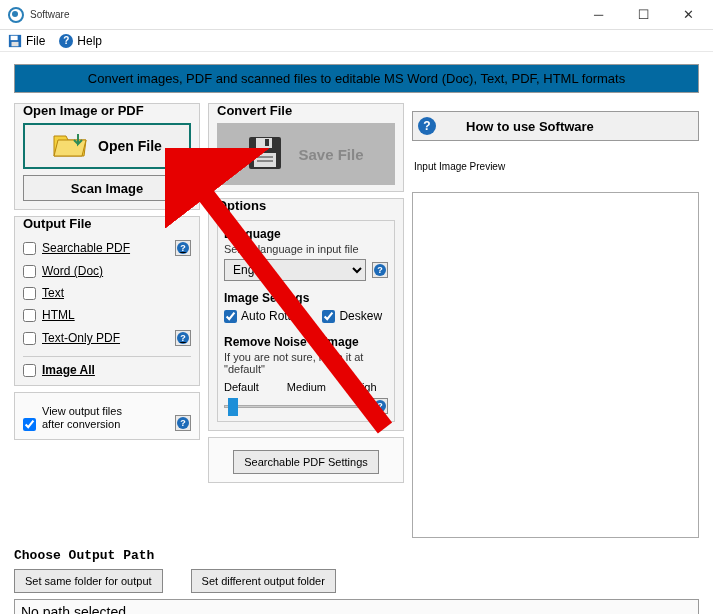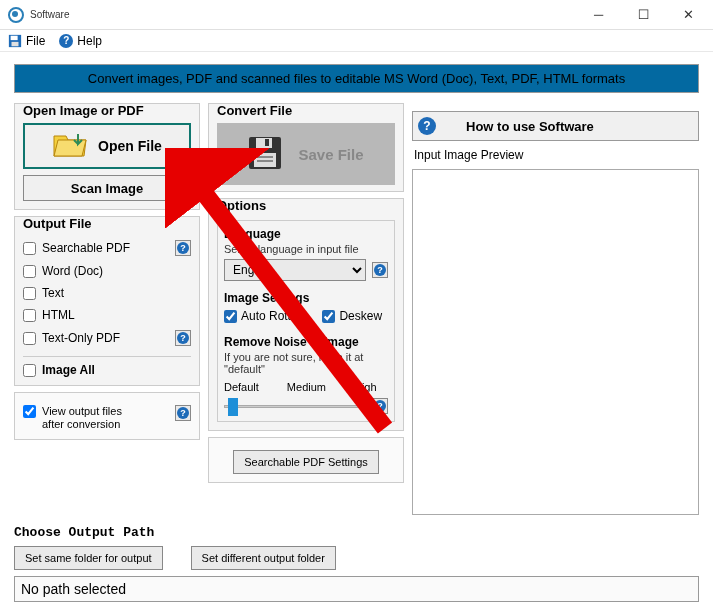--- a/index.html
+++ b/index.html
@@ -24,41 +24,41 @@
 .groupbox.light { background: #fafafa; }
 .group-title { font-size: 13px; font-weight: bold; position: relative; top: -13px; margin-bottom: -8px; background: transparent; }
 .btn-large { width: 100%; height: 46px; border: 2px solid #0f766e; background: #f0f0f0; display: flex; align-items: center; justify-content: center; gap: 10px; font-weight: bold; font-size: 14px; cursor: pointer; }
 .btn-med { width: 100%; height: 26px; border: 1px solid #888; background: #f0f0f0; font-weight: bold; font-size: 13px; cursor: pointer; }
 .btn-small { height: 24px; border: 1px solid #888; background: #eaeaea; font-size: 11px; padding: 0 10px; cursor: pointer; }
 .savefile-box { height: 62px; background: #b8b8b8; display: flex; align-items: center; justify-content: center; gap: 16px; }
 .savefile-box span { font-weight: bold; font-size: 15px; color: #888; }
 .folder-icon svg { width: 36px; height: 30px; }
 .floppy-icon svg { width: 34px; height: 34px; }
 .checklist { display: flex; flex-direction: column; gap: 8px; padding: 4px 0; }
-.check-row { display: flex; align-items: center; gap: 6px; font-size: 12px; }
+.check-row { display: flex; align-items: center; gap: 6px; font-size: 12px; text-decoration: underline; }
 .check-row input[type=checkbox] { width: 13px; height: 13px; }
 .help-q { width: 16px; height: 16px; border: 1px solid #888; background: #eaeaea; display: inline-flex; align-items: center; justify-content: center; margin-left: auto; cursor: pointer; }
 .help-q-inner { width: 12px; height: 12px; border-radius: 50%; background: #1e6bb8; color: #fff; font-size: 9px; font-weight: bold; display: flex; align-items: center; justify-content: center; }
 .divider { border-top: 1px solid #ccc; margin: 6px 0; }
 .sub-title { font-weight: bold; font-size: 12px; margin: 2px 0; }
 .sub-desc { font-size: 11px; color: #333; margin-bottom: 4px; }
 .select-row { display: flex; align-items: center; gap: 6px; }
 select { flex: 1; height: 22px; border: 1px solid #888; background: #eaeaea; font-size: 12px; padding: 0 4px; }
 .check-inline { display: flex; align-items: center; gap: 18px; margin: 4px 0; }
 .check-inline label { display: flex; align-items: center; gap: 4px; font-size: 12px; }
 .check-inline input[type=checkbox] { accent-color: #1e6bb8; }
 .noise-labels { display: flex; gap: 28px; font-size: 11px; margin: 6px 0 2px; }
 .slider-row { display: flex; align-items: center; gap: 6px; }
 .slider { flex: 1; height: 22px; position: relative; }
 .slider-track { position: absolute; top: 10px; left: 0; right: 0; height: 3px; background: #ccc; border: 1px solid #aaa; }
 .slider-thumb { position: absolute; top: 3px; left: 4px; width: 10px; height: 18px; background: #1e8fd8; }
 .howto-btn { border: 1px solid #999; background: #f0f0f0; padding: 5px; display: flex; align-items: center; gap: 30px; font-weight: bold; font-size: 13px; cursor: pointer; }
-.preview-label { font-size: 12px; margin: 3px 2px; }
+.preview-label { font-size: 10px; margin: 16px 2px; }
 .preview-box { flex: 1; border: 1px solid #aaa; background: #fff; min-height: 346px; }
-.view-check { display: flex; align-items: flex-start; gap: 6px; font-size: 11px; line-height: 1.2; }
+.view-check { display: flex; align-items: flex-end; gap: 6px; font-size: 11px; line-height: 1.2; }
 .bottom-section { padding: 2px 14px 6px; }
 .bottom-title { font-weight: bold; font-size: 13px; margin: 4px 0 6px; font-family: Liberation Mono, monospace; }
 .bottom-btns { display: flex; gap: 28px; }
 .outfile-section { padding: 0 14px 8px; }
 .outfile-label { font-size: 11px; margin: 2px 0; }
 .outfile-box { border: 1px solid #999; padding: 4px 6px; font-size: 14px; background: #fafafa; }
 .red-arrow { position: absolute; top: 148px; left: 165px; pointer-events: none; z-index: 100; }
 .options-inner { border: 1px solid #ccc; padding: 4px 6px; margin-top: 2px; }
 </style>
 </head>

